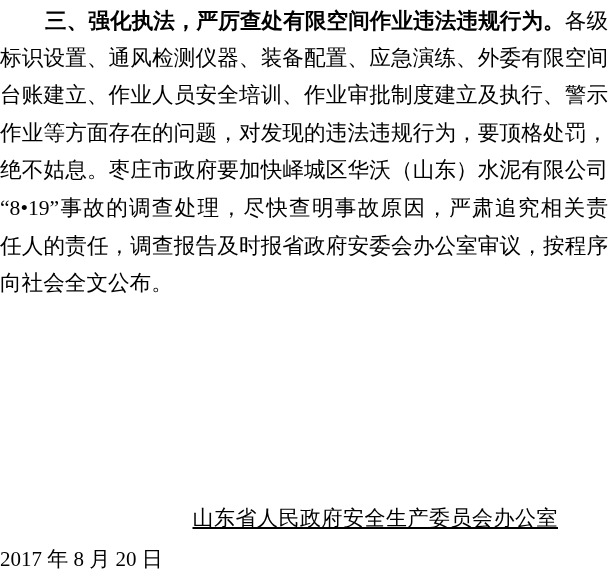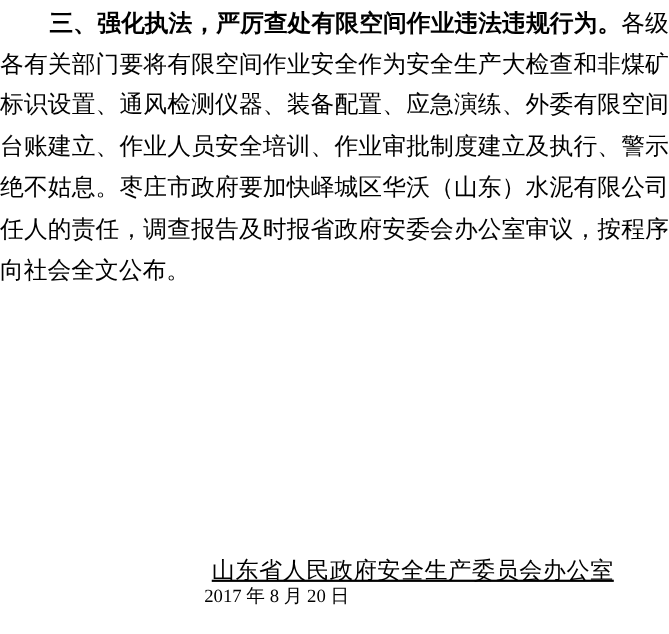--- a/index.html
+++ b/index.html
@@ -51,39 +51,41 @@
   }
   .sig-line {
     font-size: 21px;
     line-height: 24px;
     text-align: right;
     padding-right: 50px;
     letter-spacing: 0.5px;
     text-decoration: underline;
   }
   .date-line {
-    font-size: 17px;
+    font-size: 21px;
     line-height: 24px;
-    text-align: center;
+    margin-top: 17px;
+    text-align: left;
     padding-right: 105px;
   }
 </style>
 </head>
 <body>
 
 <div class="page">
 
   <div class="para">
     <div class="line first">
       <span class="bold-lead">三、强化执法，严厉查处有限空间作业违法违规行为。</span><span>各级</span>
     </div>
-    <div class="line">各有关部门要将有限空间作业安全作为安全生产大检查和非煤矿</div>
     <div class="line">标识设置、通风检测仪器、装备配置、应急演练、外委有限空间</div>
     <div class="line">台账建立、作业人员安全培训、作业审批制度建立及执行、警示</div>
+    <div class="line">作业等方面存在的问题，对发现的违法违规行为，要顶格处罚，</div>
     <div class="line">绝不姑息。枣庄市政府要加快峄城区华沃（山东）水泥有限公司</div>
+    <div class="line">“8•19”事故的调查处理，尽快查明事故原因，严肃追究相关责</div>
     <div class="line">任人的责任，调查报告及时报省政府安委会办公室审议，按程序</div>
     <div class="line last">向社会全文公布。</div>
   </div>
 
   <div class="signoff">
     <div class="sig-line">山东省人民政府安全生产委员会办公室</div>
     <div class="date-line">2017 年 8 月 20 日</div>
   </div>
 
 </div>

